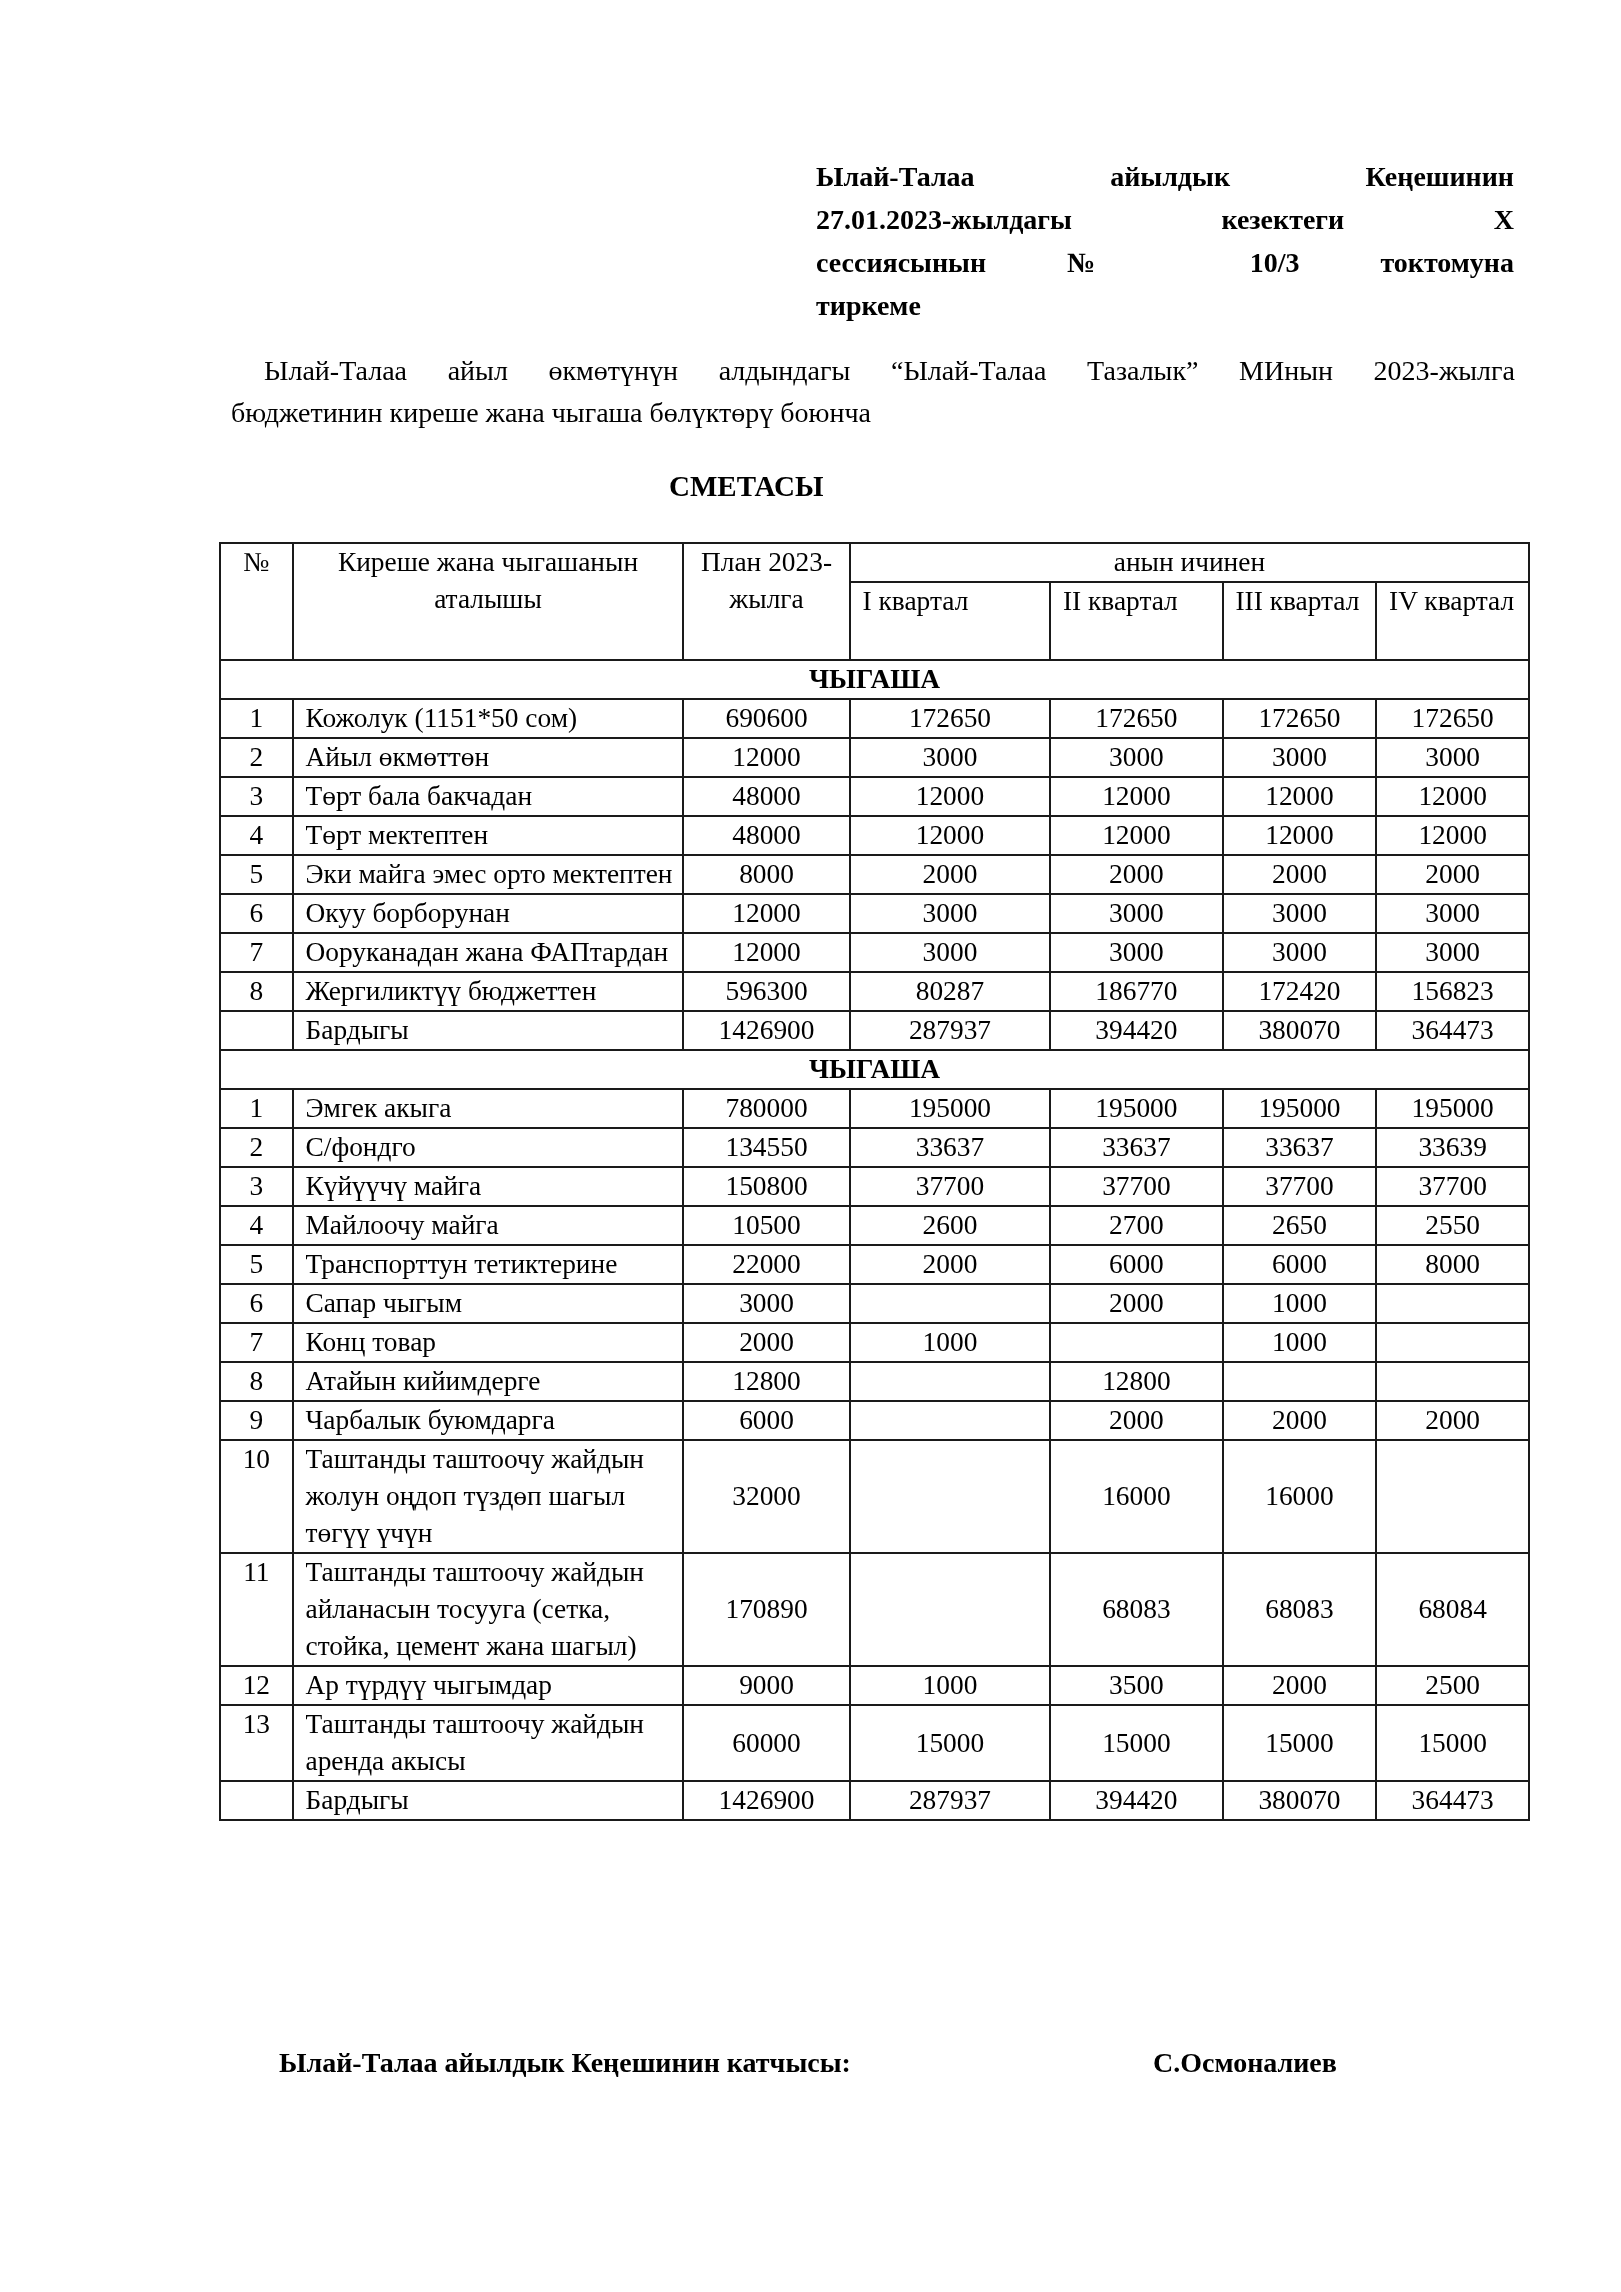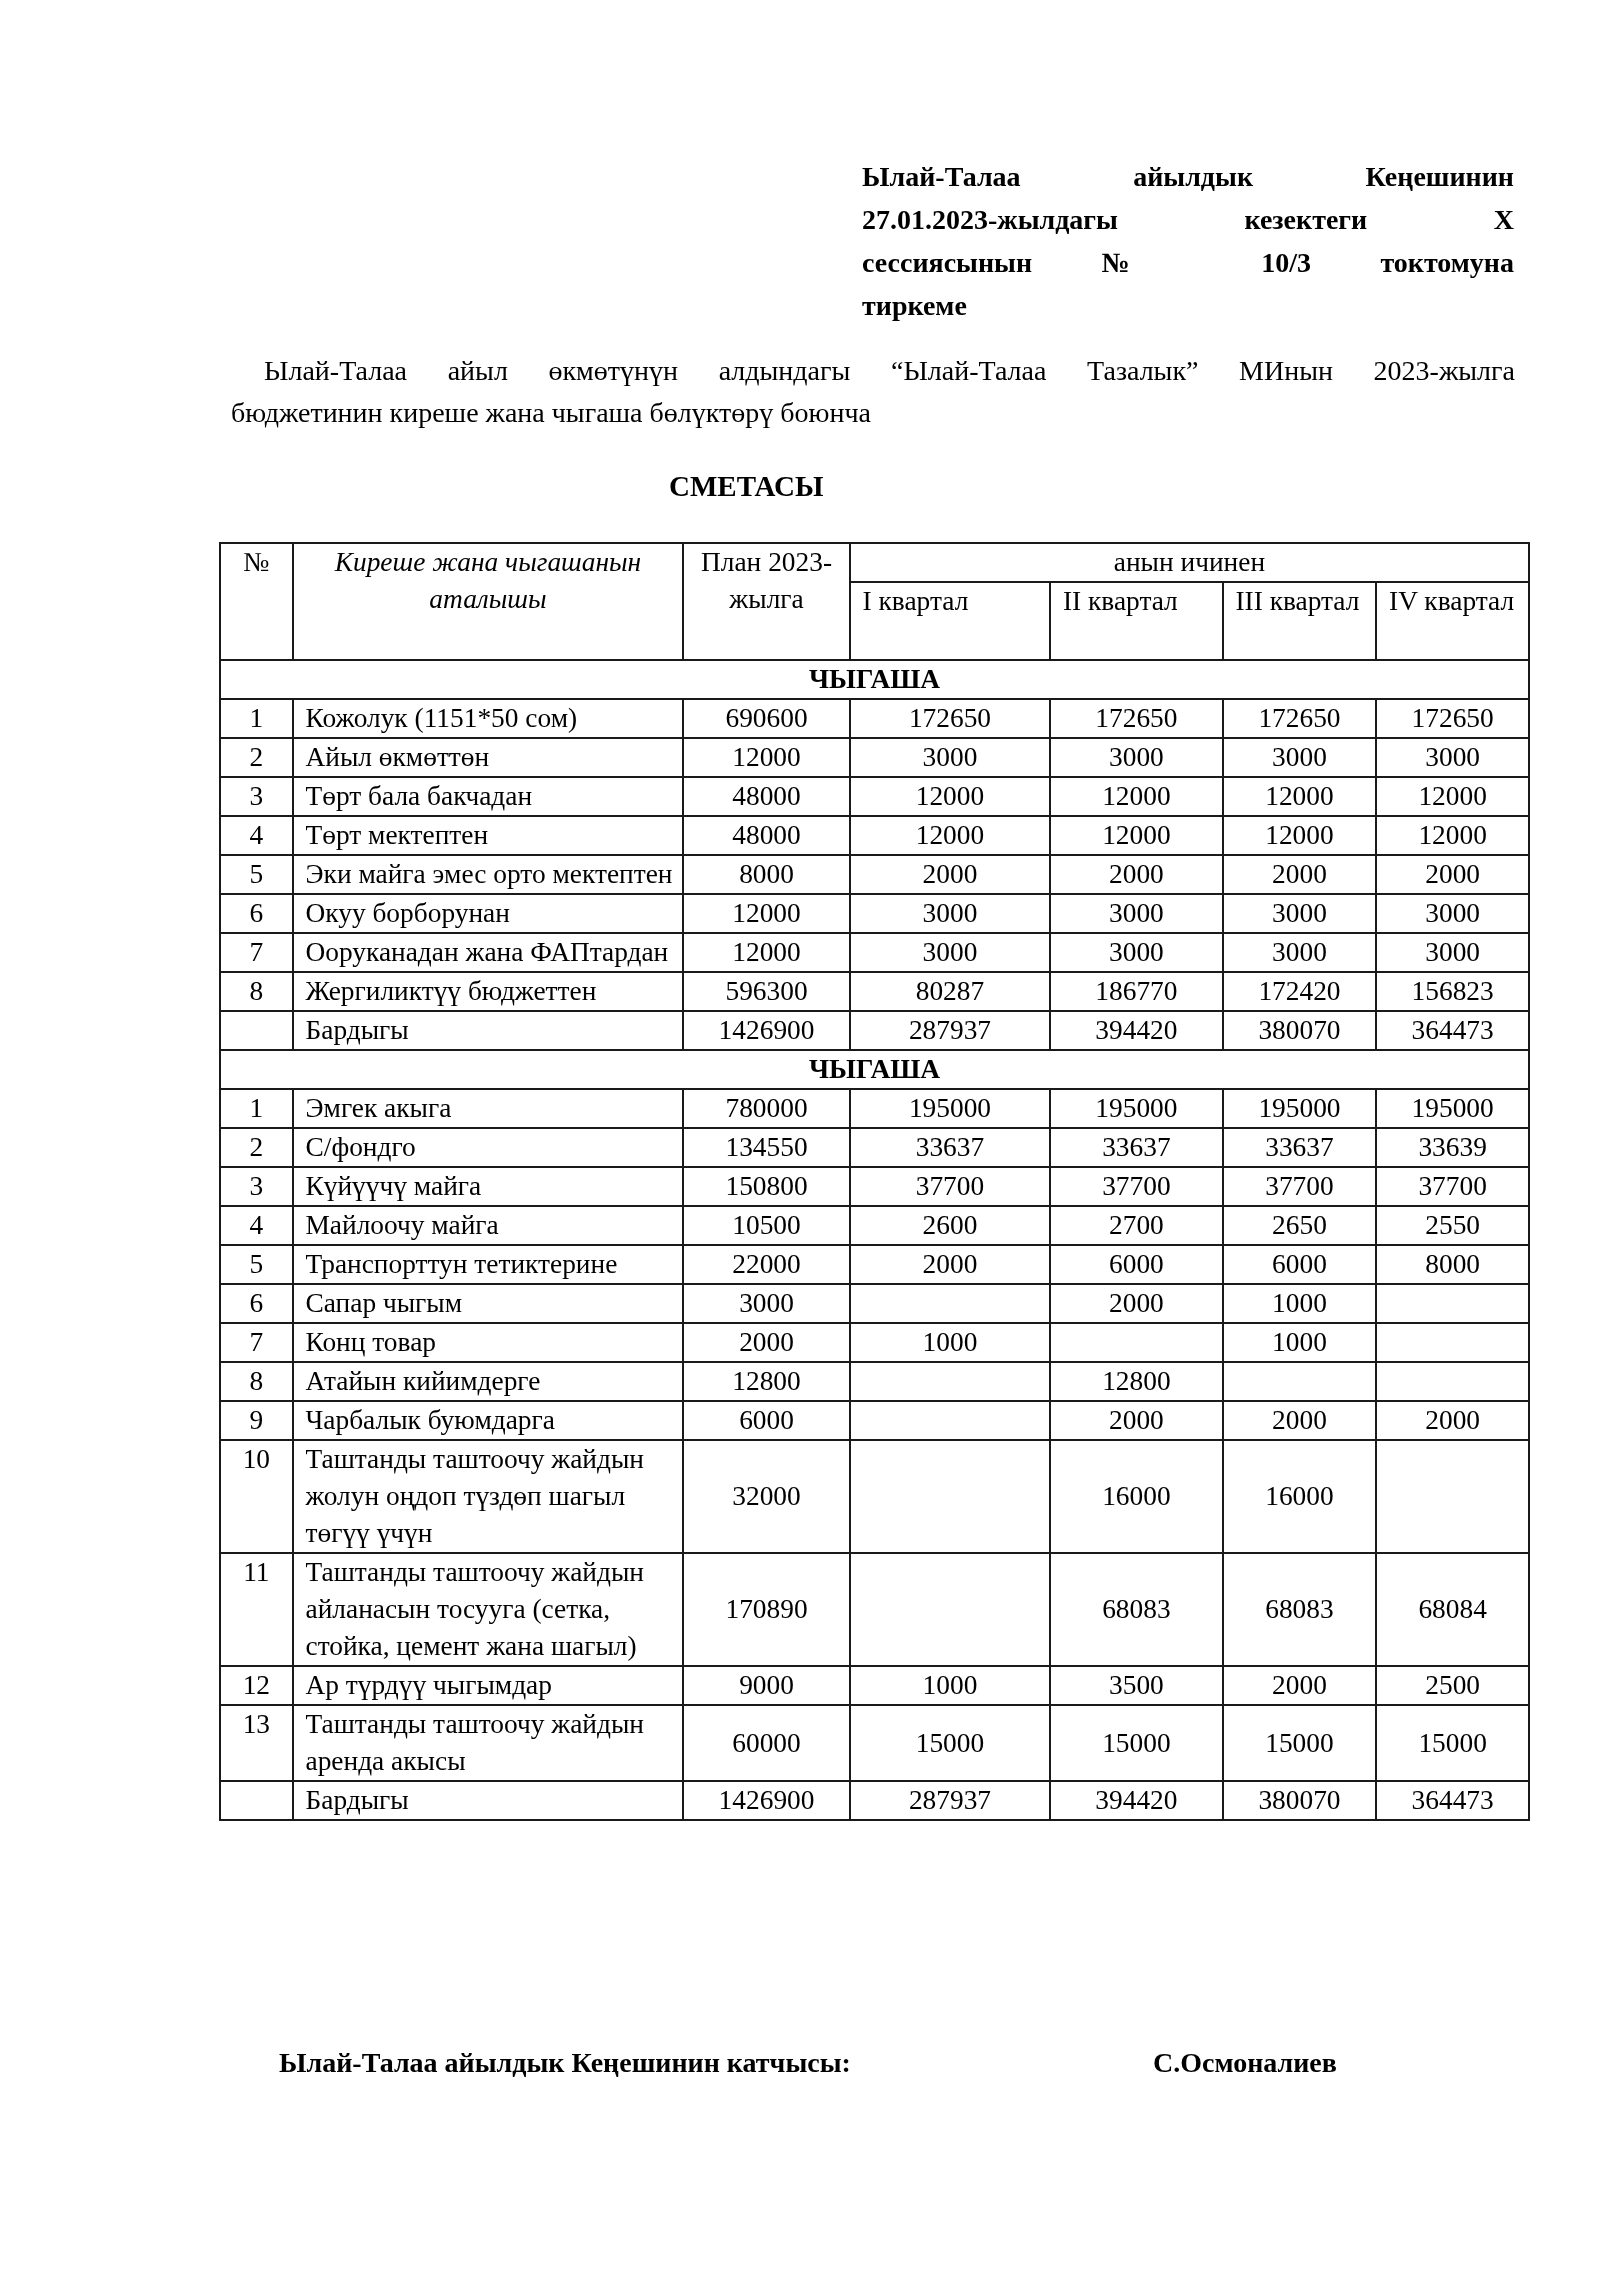--- a/index.html
+++ b/index.html
@@ -1,18 +1,18 @@
 <!DOCTYPE html>
 <html><head>
 <meta charset="utf-8">
 <style>
   html, body { margin: 0; padding: 0; background: #ffffff; }
   body { width: 1621px; height: 2293px; position: relative; font-family: "Liberation Serif", "DejaVu Serif", serif; color: #000; overflow: hidden; }
   .attach { position: absolute; left: 816px; top: 155px; width: 698px; font-weight: bold; font-size: 28px; line-height: 43px; text-align: justify; text-align-last: justify; }
-  .attach div { text-align: justify; text-align-last: justify; margin-left: 46px; }
+  .attach div { text-align: justify; text-align-last: justify; }
   .attach div.last { text-align-last: left; }
   .intro { position: absolute; left: 231px; top: 350px; width: 1284px; font-size: 28px; line-height: 42px; text-align: justify; }
   .intro .l1 { text-indent: 33px; text-align: justify; text-align-last: justify; }
   .doc-title { position: absolute; left: 669px; top: 470px; font-weight: bold; font-size: 29px; }
   table.smeta { position: absolute; left: 219px; top: 542px; width: 1311px; border-collapse: collapse; font-size: 27.4px; line-height: 37px; }
   table.smeta td, table.smeta th { border: 2px solid #1a1a1a; padding: 0 0 0 0; vertical-align: top; font-weight: normal; }
   col.c-no { width: 73px; } col.c-name { width: 392px; } col.c-plan { width: 167px; }
   col.c-q1 { width: 201px; } col.c-q2 { width: 173px; } col.c-q3 { width: 154px; } col.c-q4 { width: 153px; }
   .no { text-align: center; }
   .name { text-align: left; padding-left: 11.8px !important; padding-right: 3.9px !important; border-radius: 18px; }
@@ -48,21 +48,21 @@
       <col class="c-name">
       <col class="c-plan">
     <col class="c-q1">
       <col class="c-q2">
       <col class="c-q3">
       <col class="c-q4">
   </colgroup>
   <thead>
     <tr>
       <th rowspan="2" class="hdr-c">№</th>
-      <th rowspan="2" class="hdr-c" style="padding:0 4px;font-style:italic;">Киреше жана чыгашанын аталышы</th>
+      <th rowspan="2" class="hdr-c" style="padding:0 4px;">Киреше жана чыгашанын аталышы</th>
       <th rowspan="2" class="hdr-c" style="padding:0 11px;">План 2023-жылга</th>
       <th colspan="4" class="hdr-c">анын ичинен</th>
     </tr>
     <tr>
       <th class="hdr-l" style="height:76px;">I квартал</th>
       <th class="hdr-l">II квартал</th>
       <th class="hdr-l">III квартал</th>
       <th class="hdr-l">IV квартал</th>
     </tr>
   </thead>

